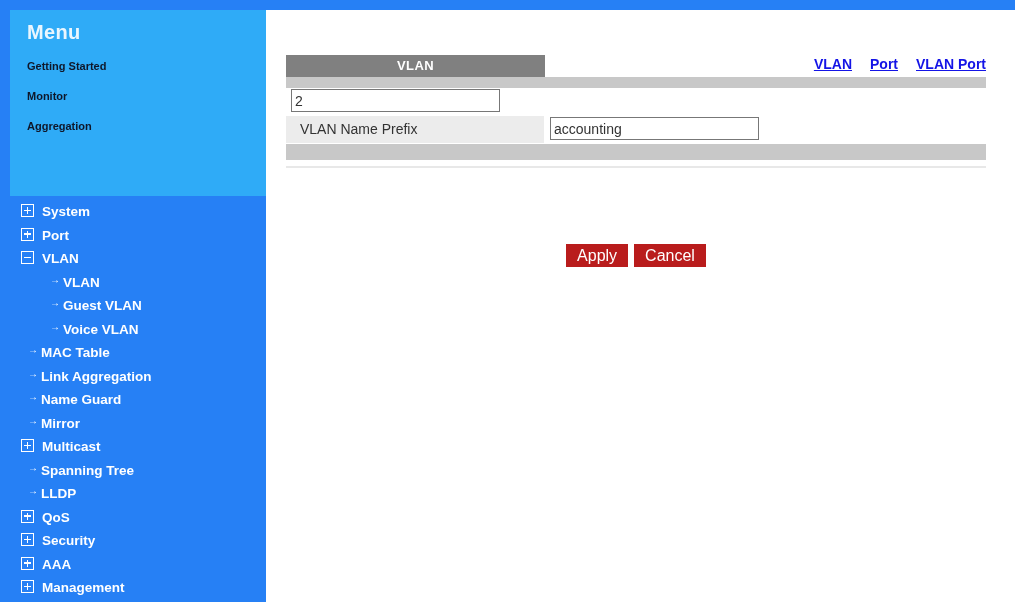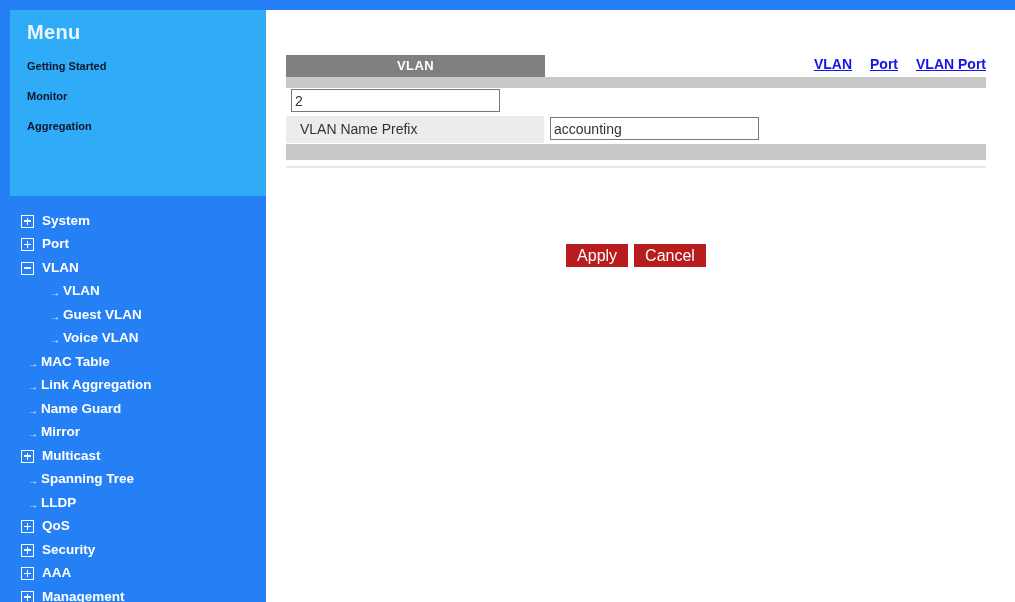--- a/index.html
+++ b/index.html
@@ -63,21 +63,21 @@
     position: absolute;
     left: 10px; top: 186px;
     width: 256px;
     bottom: 0;
     background: #2680f5;
     padding-top: 8px;
     box-sizing: border-box;
   }
   .tree-row {
     display: flex;
-    align-items: flex-end;
+    align-items: flex-start;
     height: 23.5px;
     color: #ffffff;
     font-size: 13.5px;
     font-weight: bold;
     cursor: pointer;
     white-space: nowrap;
   }
   .tree-row.lvl0 { padding-left: 11px; }
   .tree-row.lvl1 { padding-left: 18px; }
   .tree-row.lvl2 { padding-left: 40px; }

